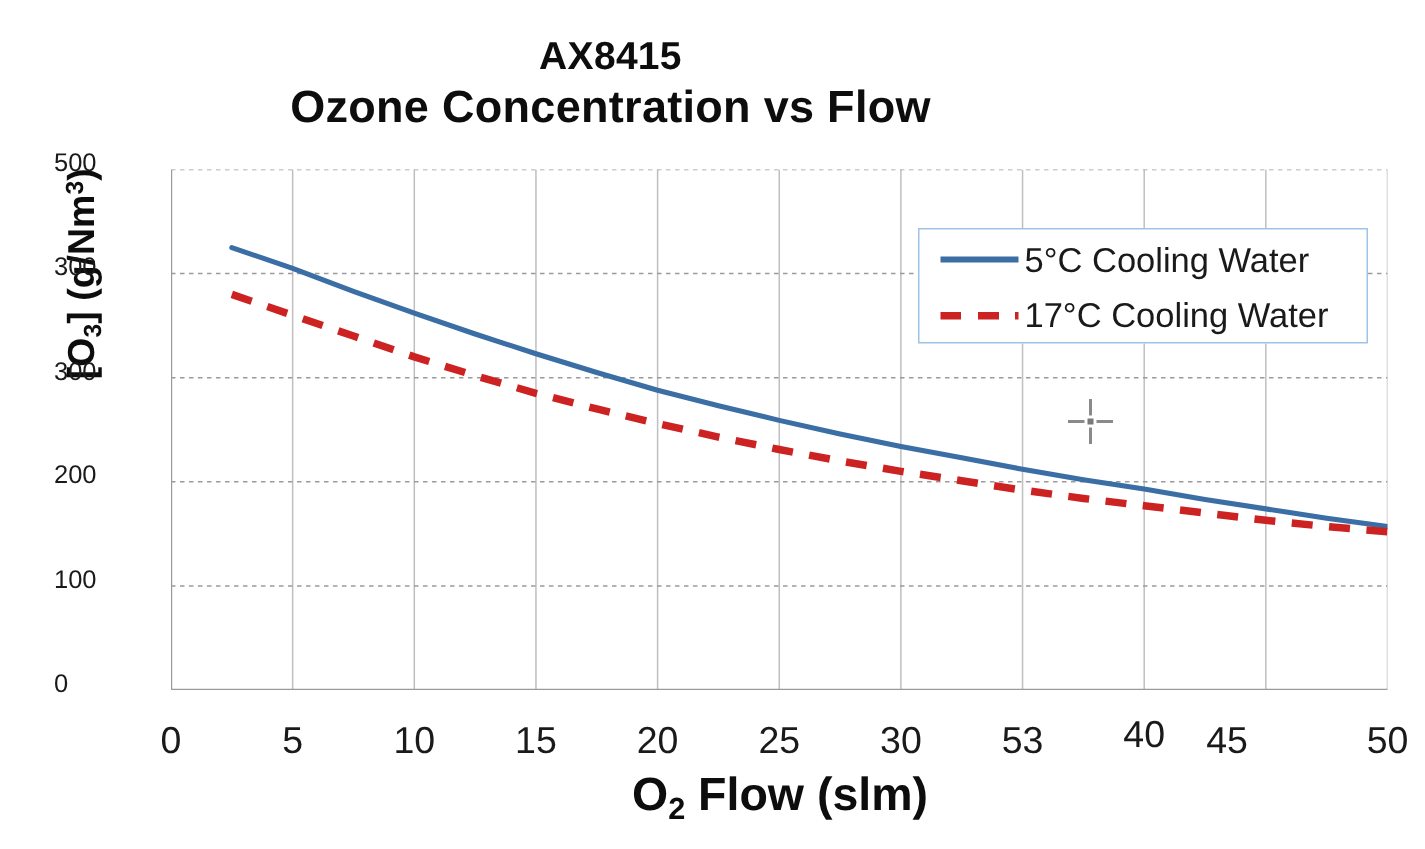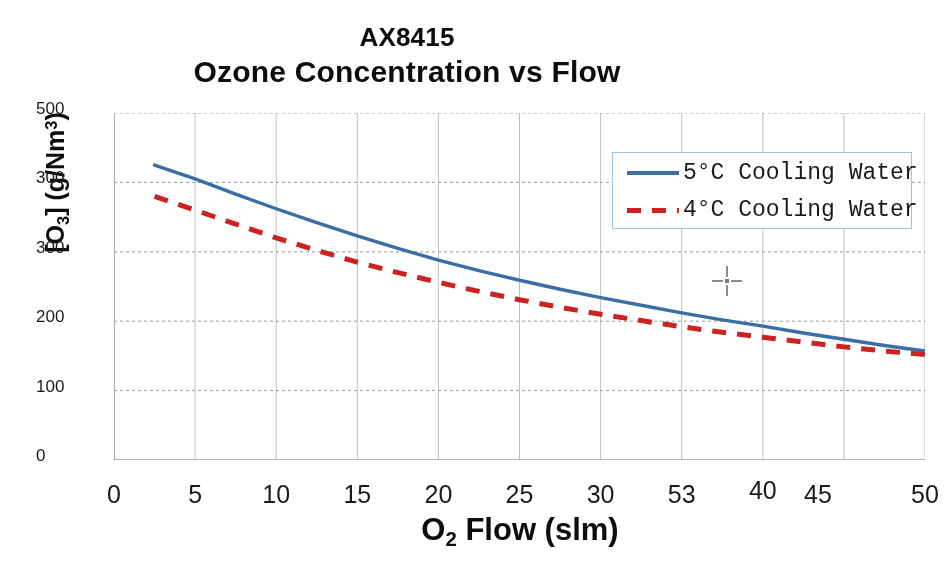--- a/index.html
+++ b/index.html
@@ -77,21 +77,20 @@
   }
 
   
   #legend{
     position:absolute;
     left:612px;top:152px;
     width:300px;height:77px;
     background:#ffffff;
     border:1px solid #9dc3e6;
     box-sizing:border-box;
-    font-family:Liberation Mono, monospace;
   }
   .legend-row{
     position:absolute;left:0;width:300px;height:38px;
     display:flex;align-items:center;
   }
   .legend-row.r0{top:1px;}
   .legend-row.r1{top:38px;}
   .legend-swatch{
     width:52px;height:20px;margin-left:14px;margin-right:4px;
     position:relative;flex:0 0 auto;
@@ -207,21 +206,21 @@
     <div class="legend-row r0">
       <span class="legend-swatch solid">
           <span class="ln"></span>
         </span>
       <span class="legend-text">5°C  Cooling Water</span>
     </div>
     <div class="legend-row r1">
       <span class="legend-swatch dashed">
           <span class="ln"></span>
         </span>
-      <span class="legend-text">4°C  Cooling Water</span>
+      <span class="legend-text">17°C  Cooling Water</span>
     </div>
   </div>
 
   <div id="cursor" style="left: 712px; top: 266px;">
     <span class="h"></span>
       <span class="v"></span>
     <span class="gap"></span>
       <span class="core"></span>
   </div>
 

